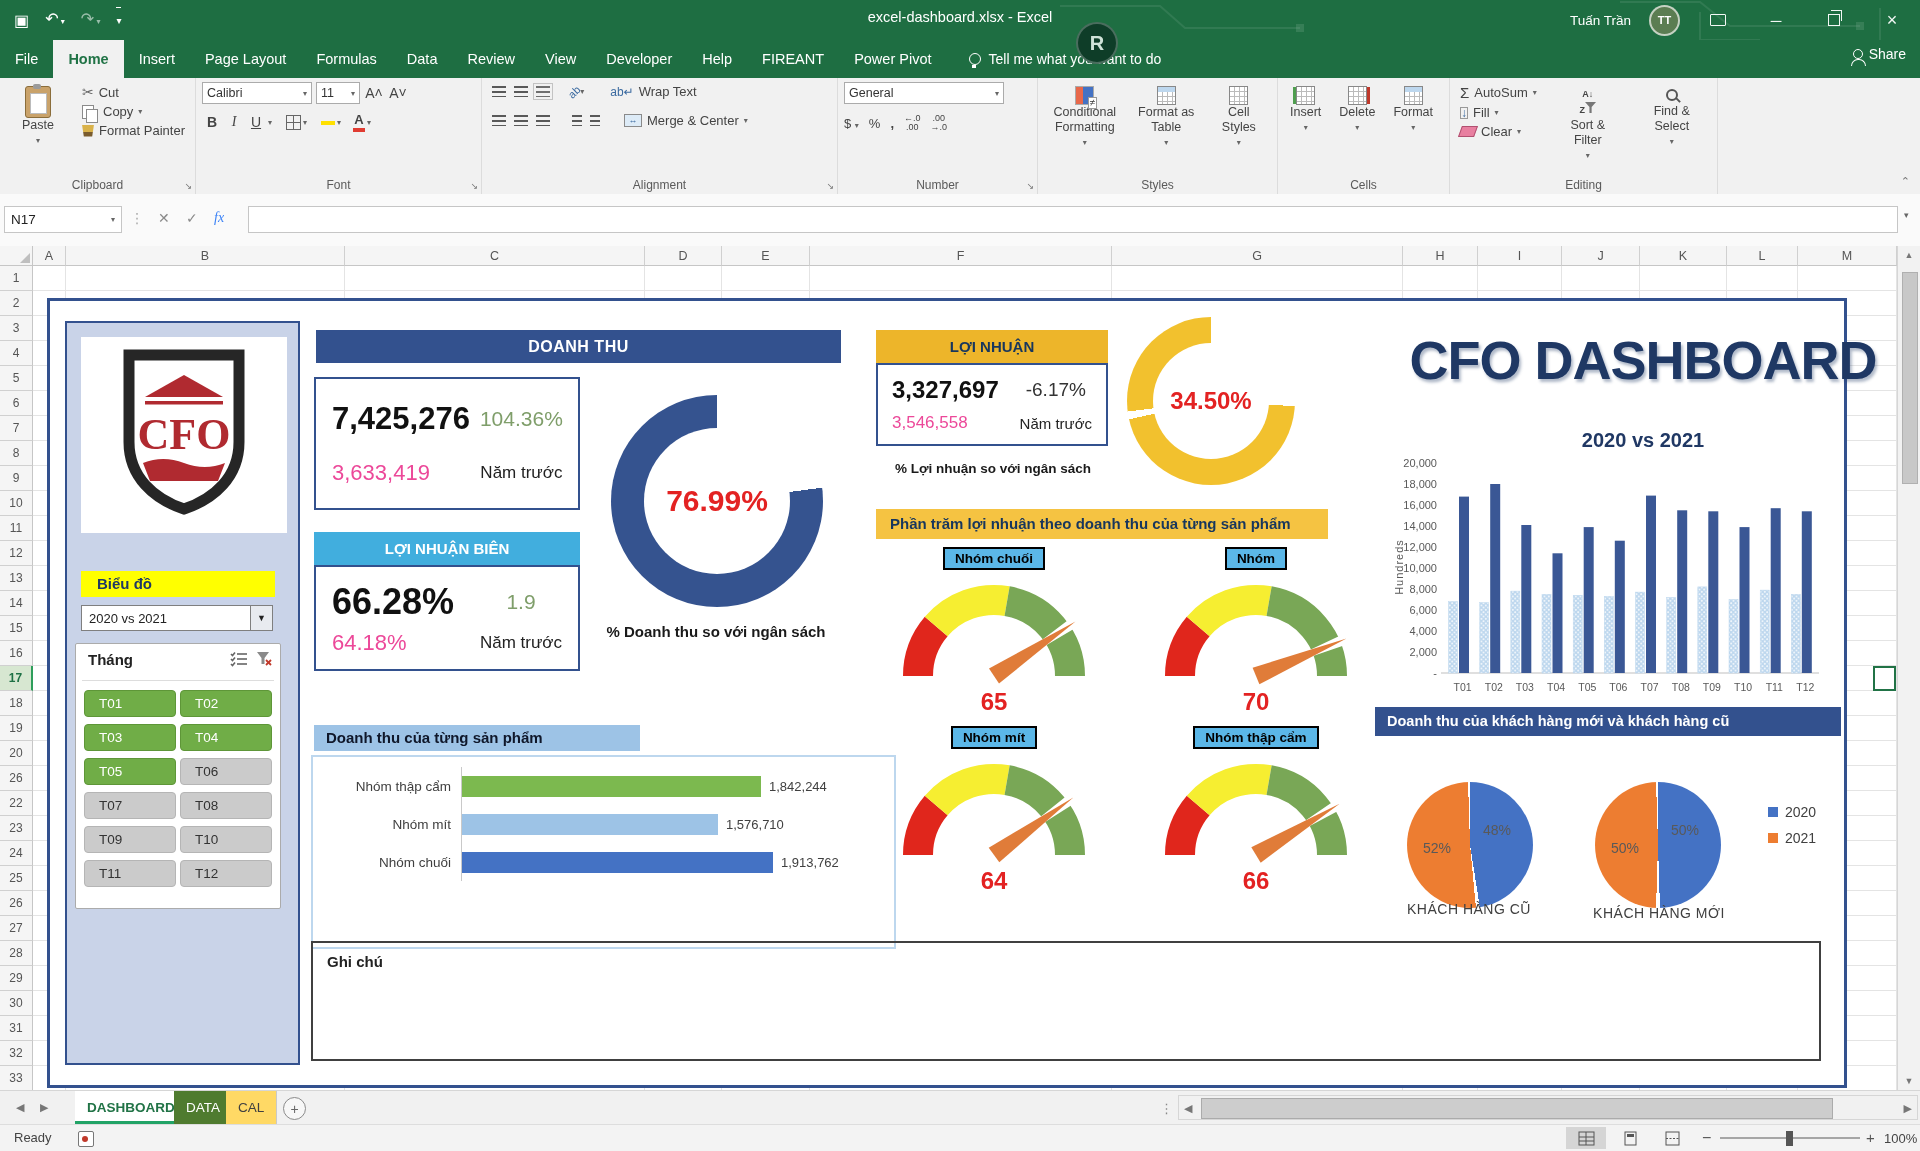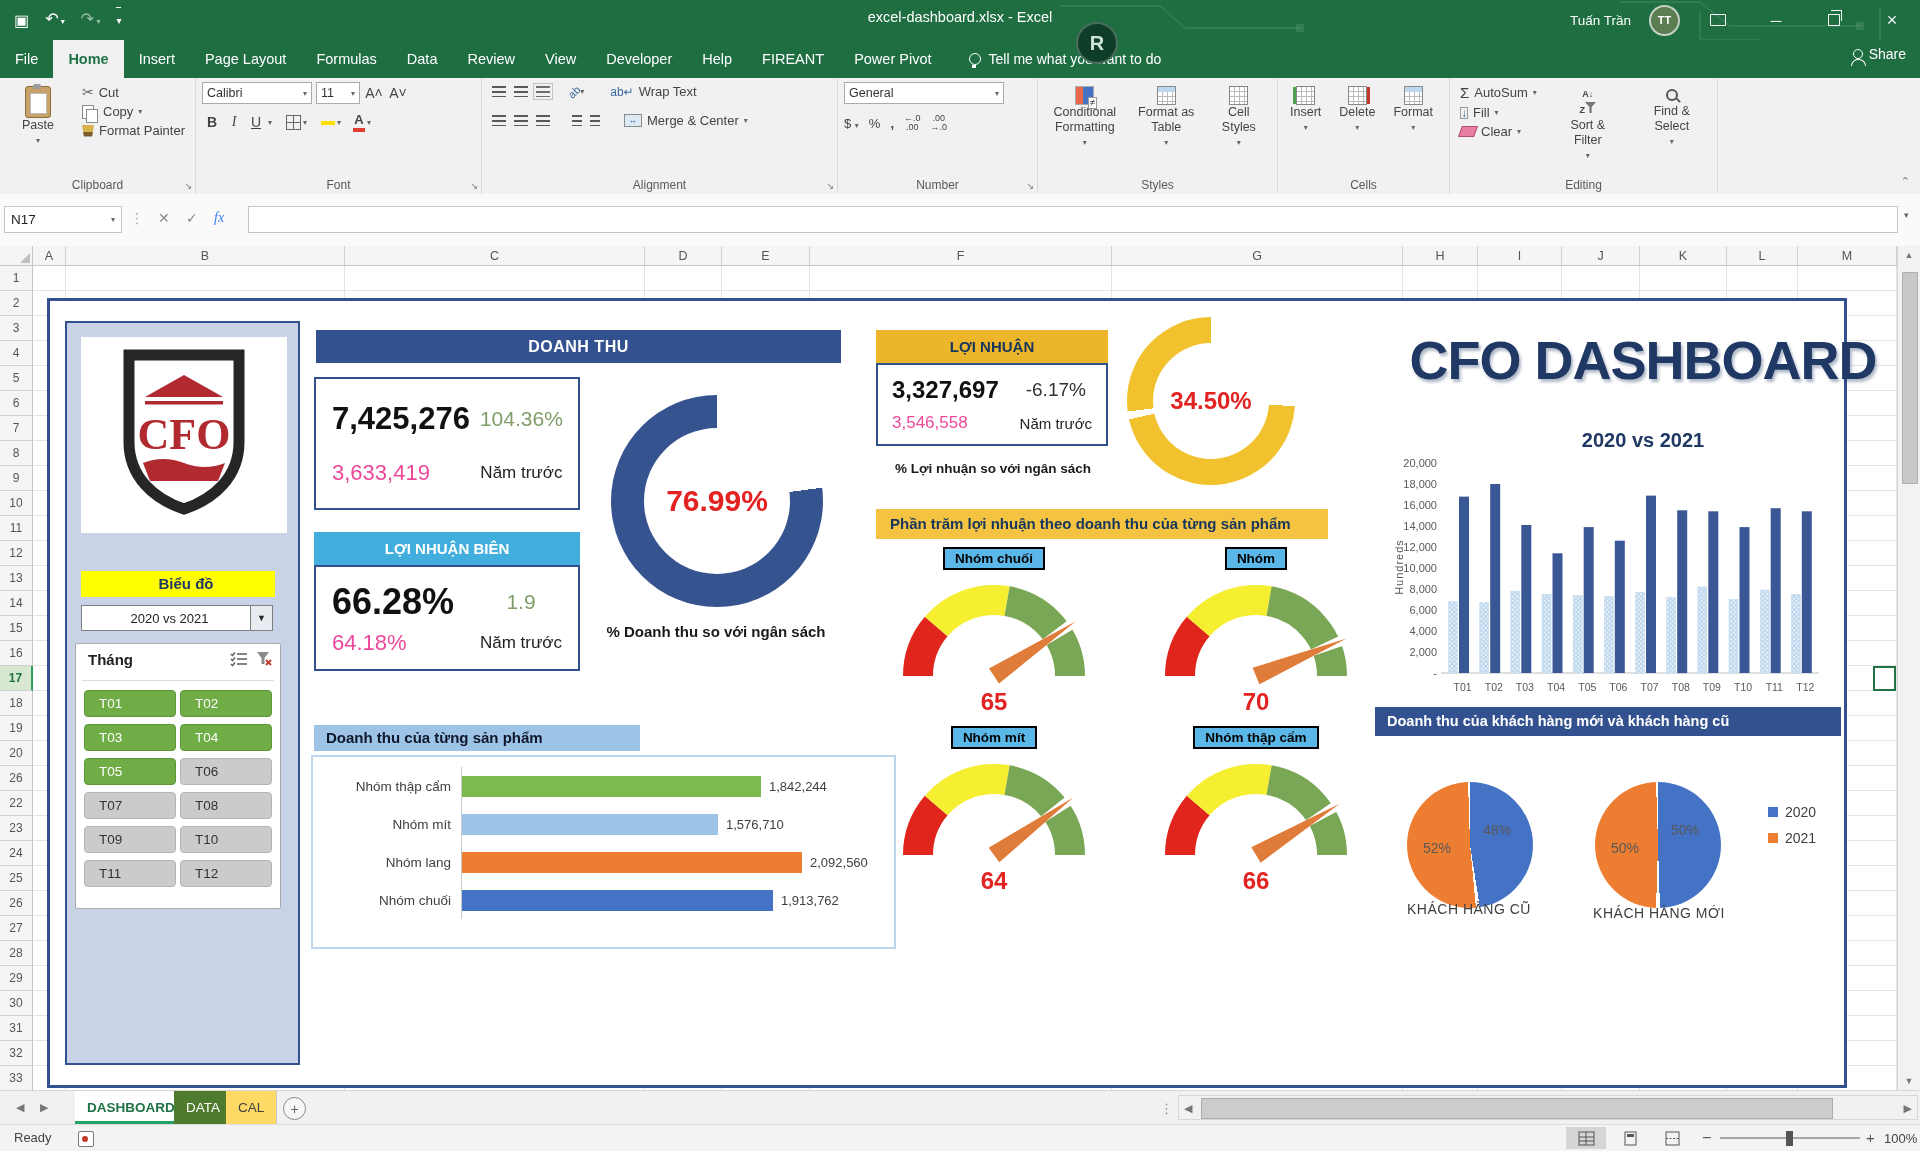--- a/index.html
+++ b/index.html
@@ -83,21 +83,21 @@
   .corner{position:absolute;left:0;top:0;width:33px;height:20px;background:#F5F5F5;border-right:1px solid #C6C6C6;border-bottom:1px solid #C6C6C6;box-sizing:border-box;}
   .corner::after{content:"";position:absolute;right:2px;bottom:2px;border-left:10px solid transparent;border-bottom:10px solid #BFBFBF;}
   .gl-v{position:absolute;top:20px;width:1px;background:#E4E4E4;height:824px;}
   .gl-h{position:absolute;left:33px;height:1px;background:#E4E4E4;width:1864px;}
   #vscroll{position:absolute;left:1897px;top:0;width:23px;height:844px;background:#F2F2F2;border-left:1px solid #D6D6D6;box-sizing:border-box;}
   .scr-ar{position:absolute;left:0;width:22px;text-align:center;font-size:9px;color:#777;}
   #vthumb{position:absolute;left:4px;top:26px;width:14px;height:210px;background:#C8C8C8;border:1px solid #B0B0B0;}
   #activecell{position:absolute;left:1873px;top:420px;width:23px;height:25px;border:2px solid #217346;box-sizing:border-box;}
   
   #dash{position:absolute;left:47px;top:52px;width:1800px;height:790px;border:3px solid #33518E;background:#fff;box-sizing:border-box;}
-  .panelL{position:absolute;left:15px;top:20px;width:235px;height:744px;background:#C9D3E8;border:2px solid #33518E;box-sizing:border-box;text-align:center;}
+  .panelL{position:absolute;left:15px;top:20px;width:235px;height:744px;background:#C9D3E8;border:2px solid #33518E;box-sizing:border-box;}
   #logo{position:absolute;left:14px;top:14px;width:206px;height:196px;background:#fff;}
   .ylabel{position:absolute;left:14px;top:248px;width:194px;height:26px;background:#FFFF00;color:#1F3864;font-weight:bold;
           font-size:15px;line-height:26px;padding-left:16px;box-sizing:border-box;}
   .combo2{position:absolute;left:14px;top:282px;width:192px;height:26px;background:#fff;border:1px solid #7F7F7F;box-sizing:border-box;
           font-size:13px;color:#222;display:flex;align-items:center;}
   .combo2 .txt{flex:1;padding-left:7px;}
   .combo2 .arr{width:22px;height:100%;background:#E8EBF0;border-left:1px solid #7F7F7F;display:flex;align-items:center;justify-content:center;font-size:9px;color:#222;box-sizing:border-box;}
   .slicer{position:absolute;left:8px;top:320px;width:206px;height:266px;background:#fff;border:1px solid #ABABAB;border-radius:2px;box-sizing:border-box;}
   .slicer-hd{position:absolute;left:12px;top:7px;font-size:15px;font-weight:bold;color:#222;}
   .slicer-ics{position:absolute;right:8px;top:7px;display:flex;gap:8px;align-items:center;}
@@ -606,27 +606,20 @@
             </div>
           </div>
           <div class="prow">
             <span class="plab">Nhóm mít</span>
             <div class="pbars">
               <div class="pbar" style="width: 256px; background: rgb(157, 195, 230);"></div>
               <span class="pval">1,576,710</span>
             </div>
           </div>
           <div class="prow">
-            <span class="plab">Nhóm lang</span>
-            <div class="pbars">
-              <div class="pbar" style="width: 340px; background: rgb(237, 125, 49);"></div>
-              <span class="pval">2,092,560</span>
-            </div>
-          </div>
-          <div class="prow">
             <span class="plab">Nhóm chuối</span>
             <div class="pbars">
               <div class="pbar" style="width: 311px; background: rgb(68, 114, 196);"></div>
               <span class="pval">1,913,762</span>
             </div>
           </div>
         </div>
 
       <div class="secbar" style="left:826px;top:29px;width:232px;height:33px;background:#EDB52A;color:#17365D;font-size:15px;text-align:center;line-height:33px">LỢI NHUẬN</div>
       <div class="kpibox" style="left:826px;top:62px;width:232px;height:83px;padding:6px 14px">
@@ -754,20 +747,23 @@
           <div class="leg-row">
             <span class="leg-sq" style="background: rgb(68, 114, 196);"></span>
             <span>2020</span>
           </div>
           <div class="leg-row">
             <span class="leg-sq" style="background: rgb(237, 125, 49);"></span>
             <span>2021</span>
           </div>
         </div>
 
+      <div id="ghichu">
+        <span>Ghi chú</span>
+      </div>
     </div>
 
     <div id="vscroll">
       <span class="scr-ar" style="top:4px">▲</span>
       <div id="vthumb"></div>
       <span class="scr-ar" style="bottom:4px">▼</span>
     </div>
   </div>
 
   <div id="tabstrip">

